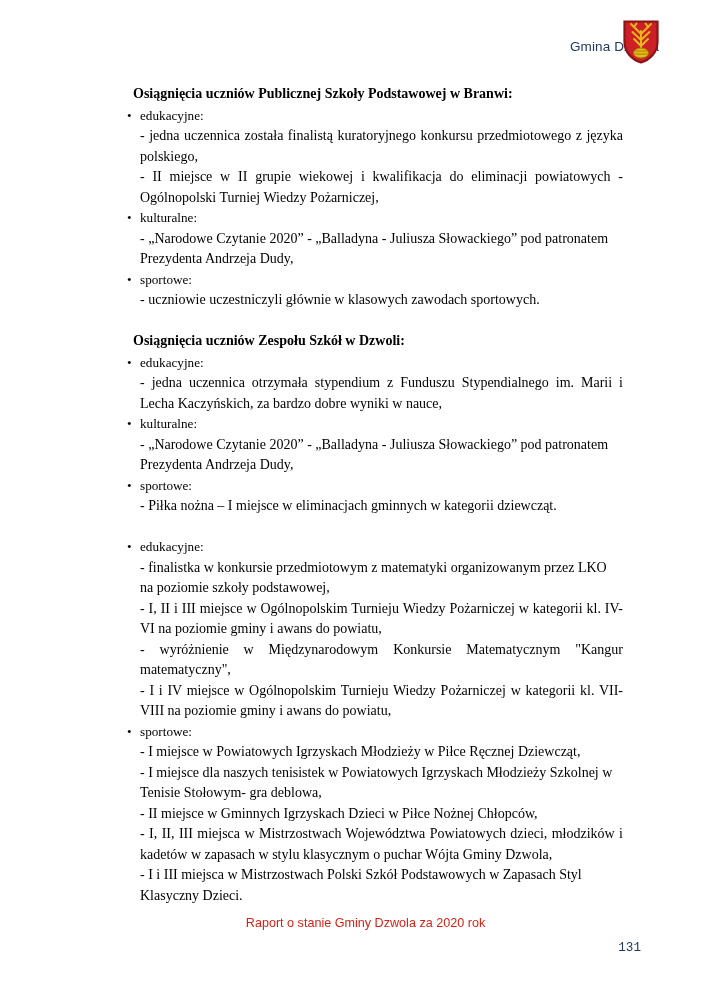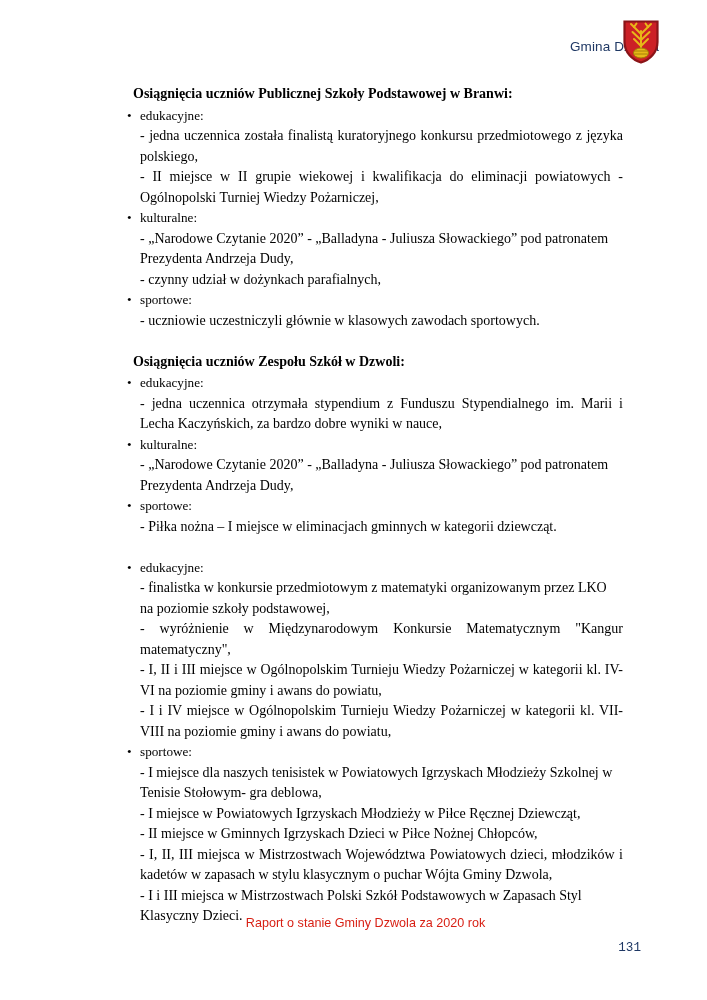--- a/index.html
+++ b/index.html
@@ -174,21 +174,20 @@
         <span class="bullet-label">edukacyjne:</span>
       </div>
       <div class="para">-  jedna  uczennica  została  finalistą  kuratoryjnego  konkursu  przedmiotowego z  języka polskiego,</div>
       <div class="para">-  II  miejsce  w  II  grupie  wiekowej  i  kwalifikacja  do  eliminacji  powiatowych - Ogólnopolski Turniej Wiedzy Pożarniczej,</div>
 
       <div class="bullet-row">
         <span class="bullet-dot">•</span>
         <span class="bullet-label">kulturalne:</span>
       </div>
       <div class="para nojustify">-  „Narodowe Czytanie 2020”  - „Balladyna - Juliusza Słowackiego” pod patronatem Prezydenta Andrzeja Dudy,</div>
-      <div class="para nojustify">- czynny udział w dożynkach parafialnych,</div>
 
       <div class="bullet-row">
         <span class="bullet-dot">•</span>
         <span class="bullet-label">sportowe:</span>
       </div>
       <div class="para nojustify">- uczniowie uczestniczyli głównie w klasowych zawodach sportowych.</div>
     </div>
 
     <div class="gap"></div>
 
@@ -216,30 +215,30 @@
 
     <div class="gap"></div>
 
     <div class="section">
 
       <div class="bullet-row">
         <span class="bullet-dot">•</span>
         <span class="bullet-label">edukacyjne:</span>
       </div>
       <div class="para nojustify">- finalistka w konkursie przedmiotowym z matematyki organizowanym przez LKO na poziomie szkoły podstawowej,</div>
+      <div class="para">- I, II i III  miejsce  w  Ogólnopolskim  Turnieju  Wiedzy  Pożarniczej  w  kategorii kl. IV-VI na poziomie gminy i awans do powiatu,</div>
       <div class="para">-  wyróżnienie  w  Międzynarodowym  Konkursie  Matematycznym  "Kangur matematyczny",</div>
-      <div class="para">- I, II i III  miejsce  w  Ogólnopolskim  Turnieju  Wiedzy  Pożarniczej  w  kategorii kl. IV-VI na poziomie gminy i awans do powiatu,</div>
       <div class="para">- I  i  IV  miejsce  w  Ogólnopolskim  Turnieju  Wiedzy  Pożarniczej  w  kategorii kl. VII-VIII na poziomie gminy i awans do powiatu,</div>
 
       <div class="bullet-row">
         <span class="bullet-dot">•</span>
         <span class="bullet-label">sportowe:</span>
       </div>
+      <div class="para nojustify">- I miejsce w Powiatowych Igrzyskach Młodzieży w Piłce Ręcznej Dziewcząt,</div>
       <div class="para nojustify">- I miejsce dla naszych tenisistek w Powiatowych Igrzyskach Młodzieży Szkolnej w Tenisie Stołowym- gra deblowa,</div>
-      <div class="para nojustify">- I miejsce w Powiatowych Igrzyskach Młodzieży w Piłce Ręcznej Dziewcząt,</div>
       <div class="para nojustify">- II miejsce w Gminnych Igrzyskach Dzieci w Piłce Nożnej Chłopców,</div>
       <div class="para">- I, II, III  miejsca  w  Mistrzostwach  Województwa  Powiatowych  dzieci,  młodzików i kadetów w zapasach w stylu klasycznym o puchar Wójta Gminy Dzwola,</div>
       <div class="para nojustify">- I i III miejsca w  Mistrzostwach    Polski    Szkół    Podstawowych w Zapasach Styl Klasyczny Dzieci.</div>
     </div>
 
   </div>
 
   <div class="page-footer">
     <span class="footer-title">Raport o stanie Gminy Dzwola za 2020 rok</span>
     <span class="footer-pageno">131</span>

